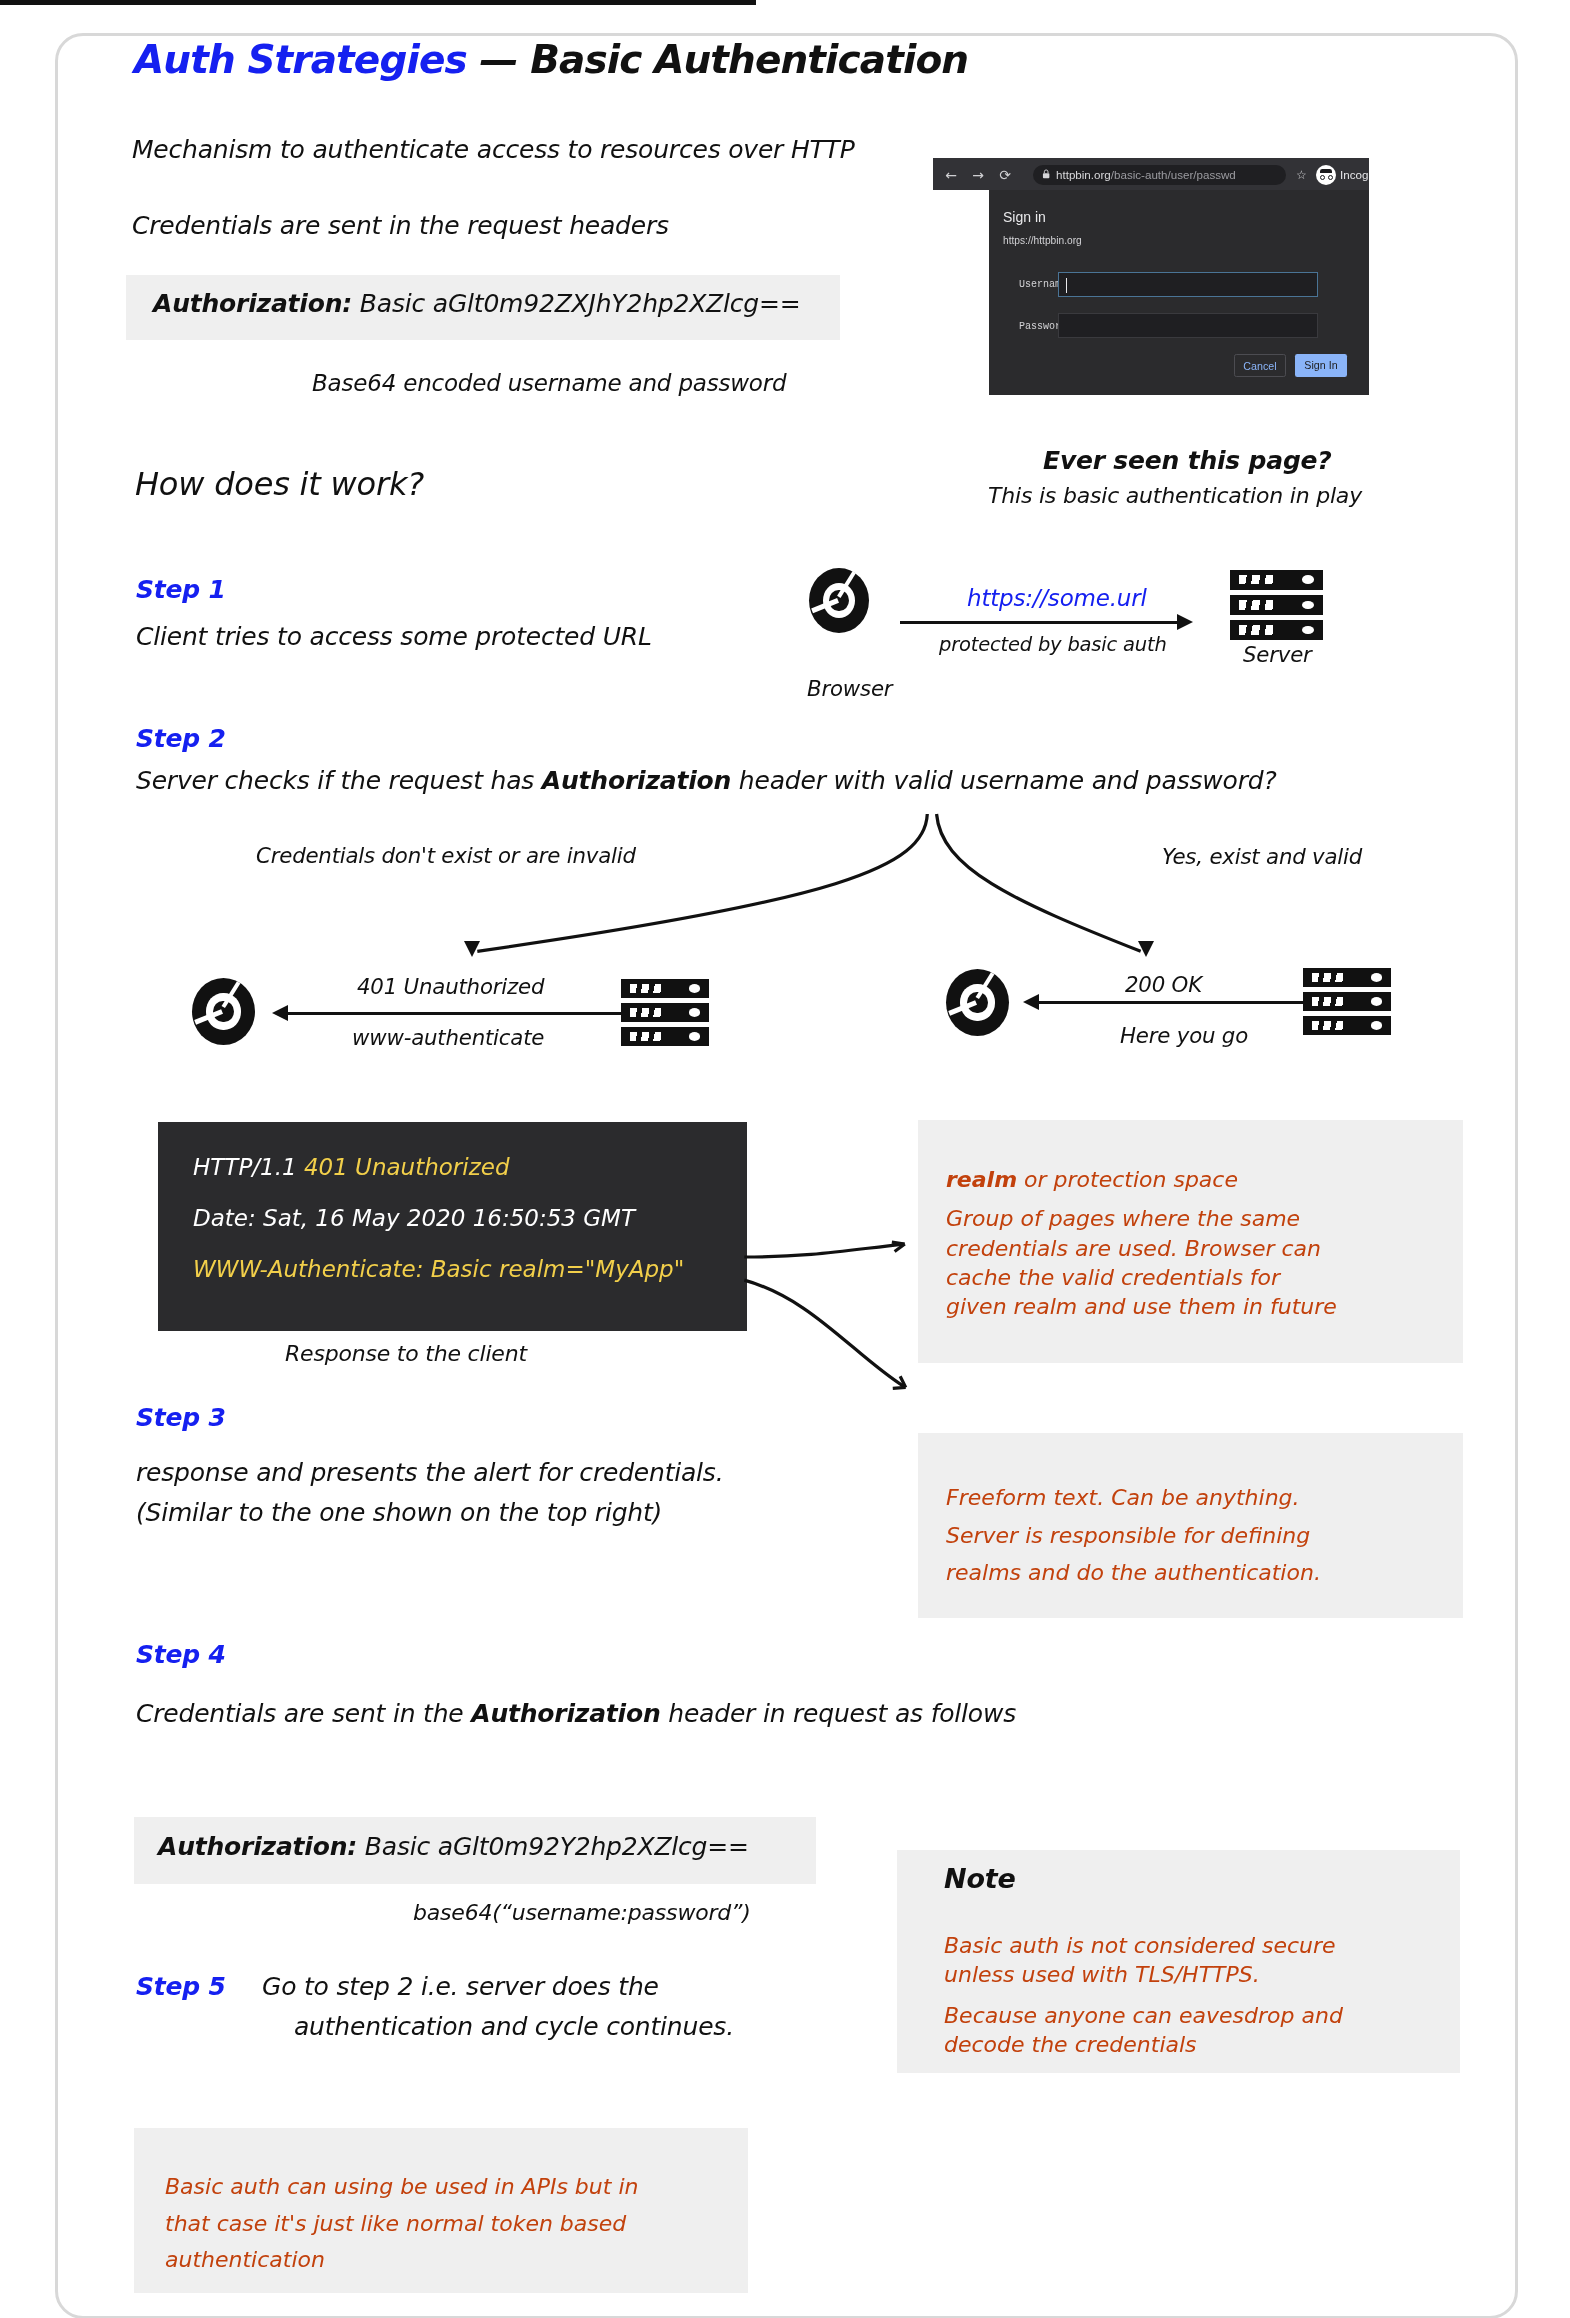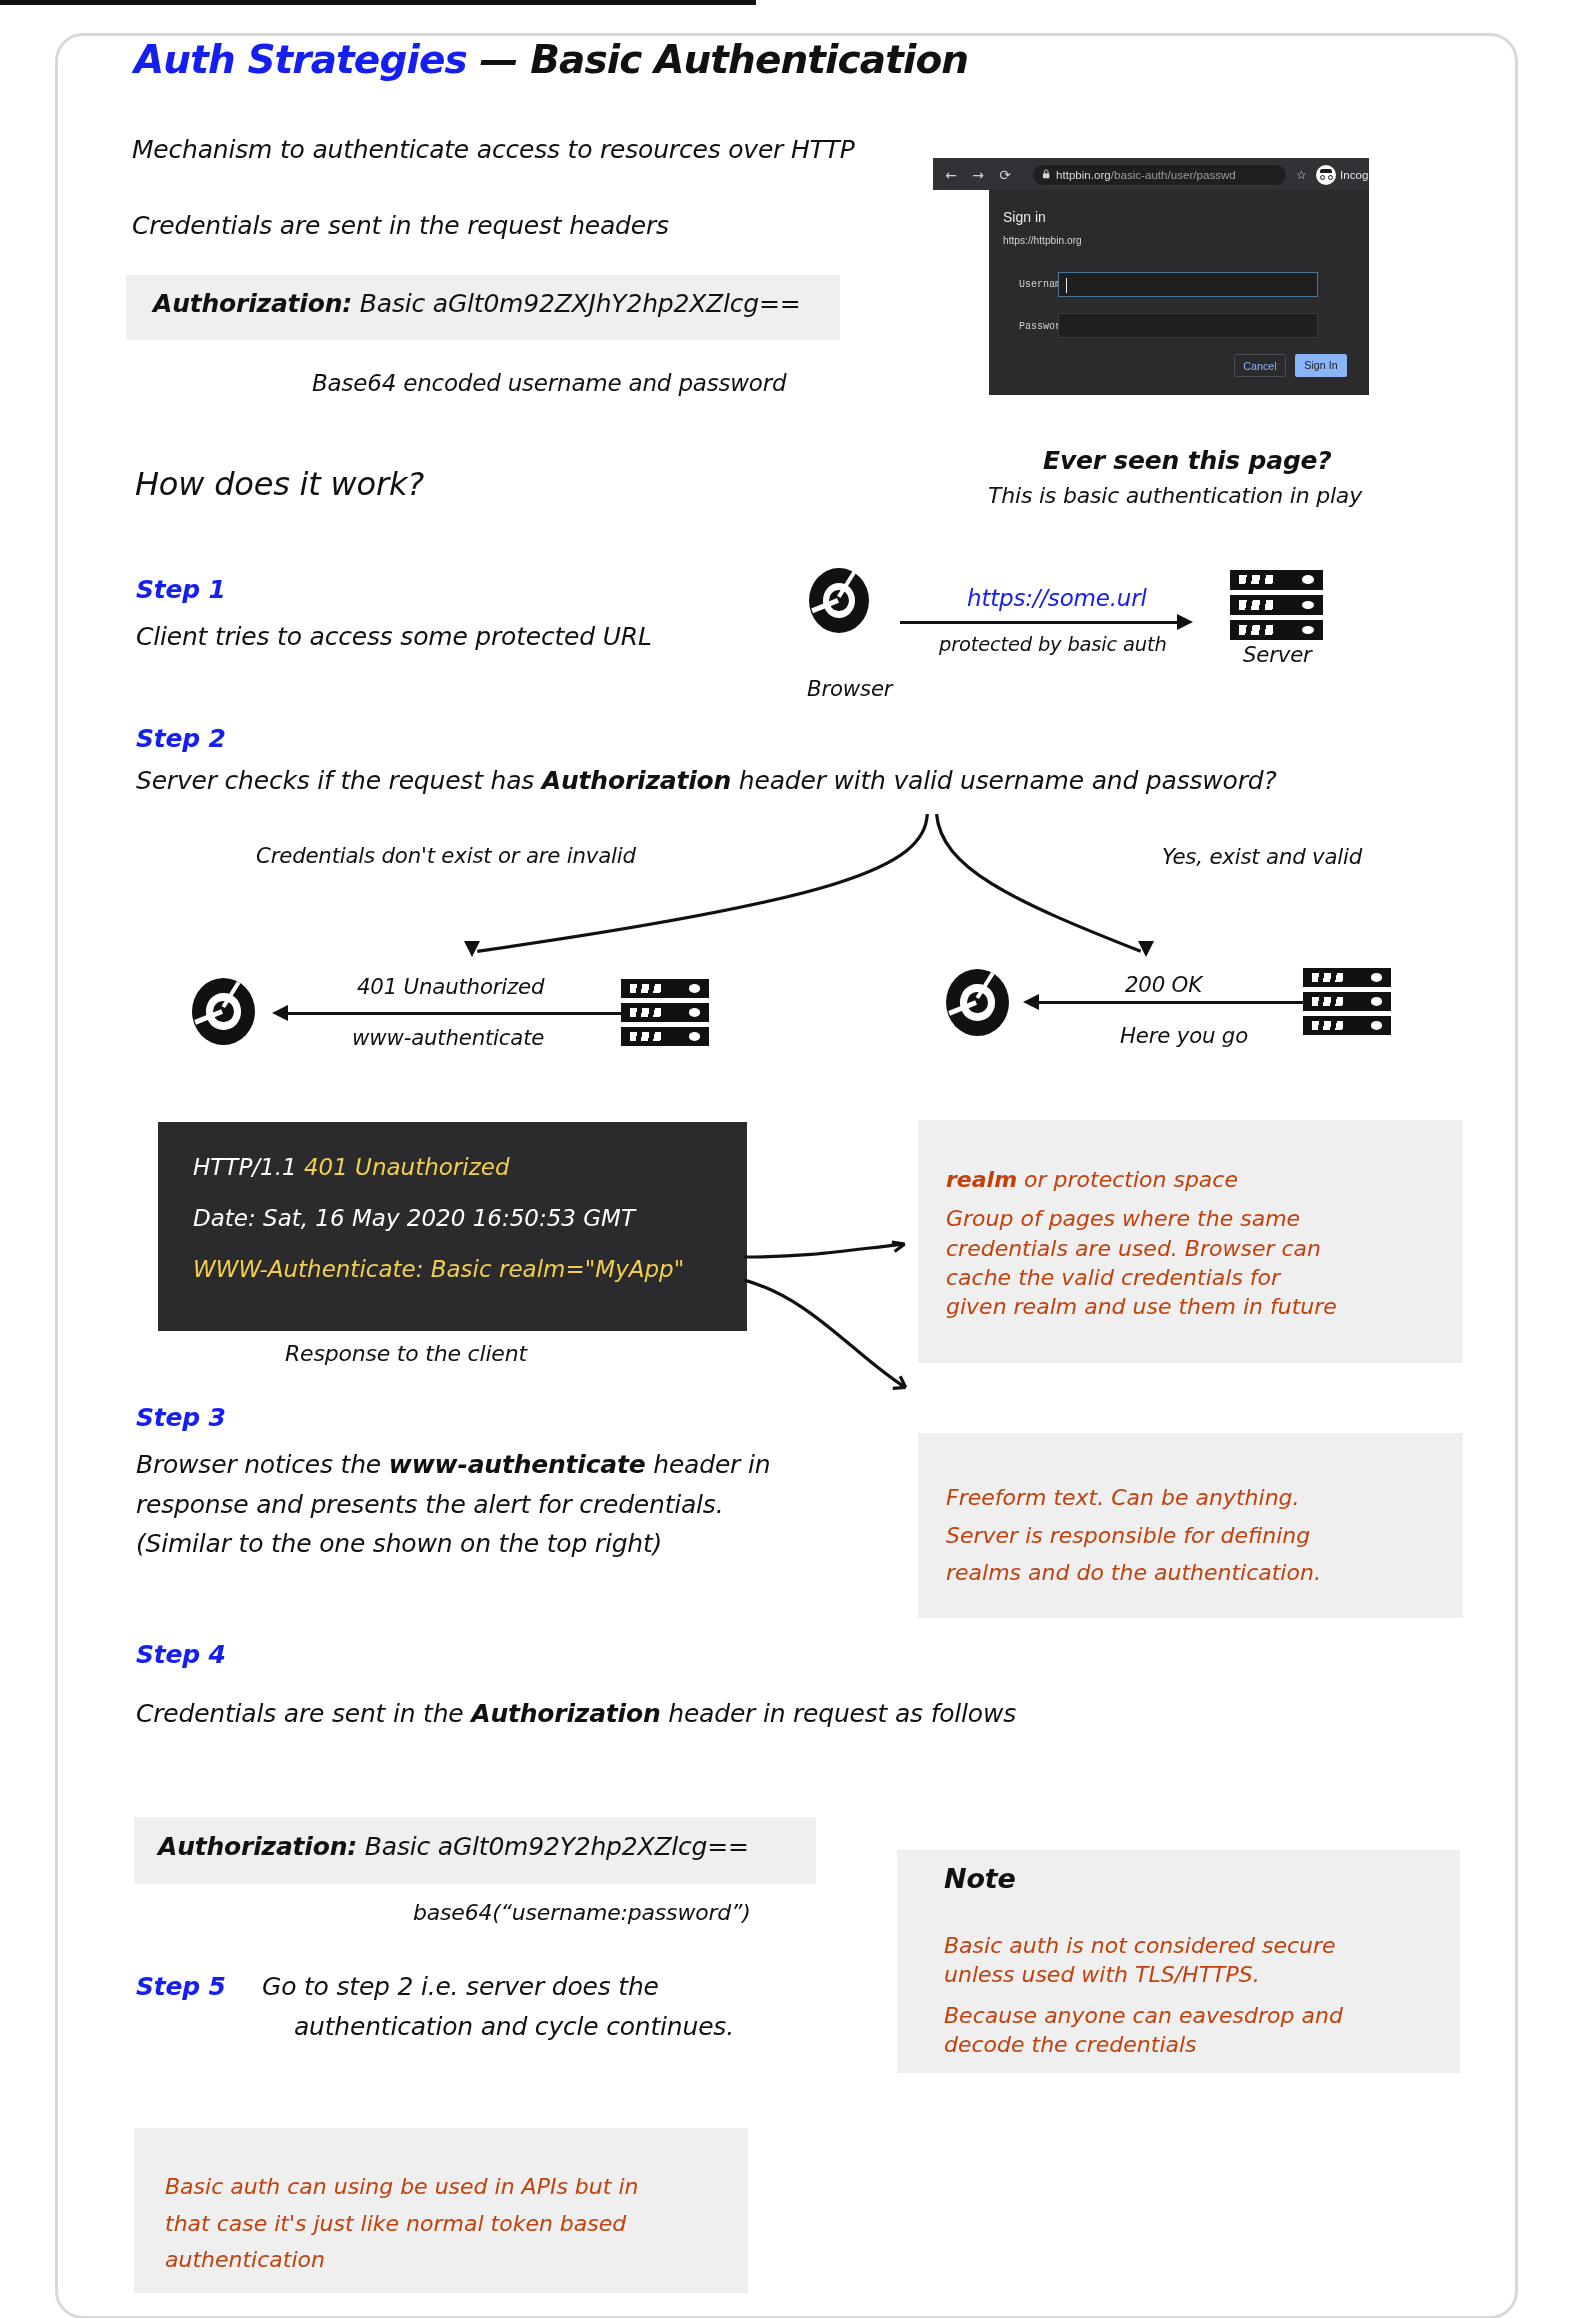--- a/index.html
+++ b/index.html
@@ -452,21 +452,21 @@
   <path d="M5,90 C150,90 230,75 350,62" stroke="#111" stroke-width="7" fill="none"></path>
   <path d="M352,62 l-28,-4 M352,62 l-22,16" stroke="#111" stroke-width="7" fill="none"></path>
   <path d="M5,140 C150,180 240,300 350,370" stroke="#111" stroke-width="7" fill="none"></path>
   <path d="M354,372 l-28,2 M354,372 l-12,-24" stroke="#111" stroke-width="7" fill="none"></path>
 </svg>
 
 <div id="realmbox"></div>
 <div class="boxtext" id="realmtxt"><div><span class="bold">realm</span><span> or protection space</span></div><div style="height:10.2px"></div><div>Group of pages where the same</div><div>credentials are used. Browser can</div><div>cache the valid credentials for</div><div>given realm and use them in future</div></div>
 
 <div class="t blue" id="step3label">Step 3</div>
-<div class="t" id="step3text"><div><span>Browser notices the </span><span class="bold">www-authenticate</span><span> header in</span></div><div style="height:8.3px"></div><div>response and presents the alert for credentials.</div><div style="height:8.3px"></div><div>(Similar to the one shown on the top right)</div></div>
+<div class="t" id="step3text"><div style="height:8.3px"></div><div>response and presents the alert for credentials.</div><div style="height:8.3px"></div><div>(Similar to the one shown on the top right)</div></div>
 
 <div id="freeformbox"></div>
 <div class="boxtext" id="freeformtxt"><div>Freeform text. Can be anything.</div><div style="height:8.3px"></div><div>Server is responsible for defining</div><div style="height:8.3px"></div><div>realms and do the authentication.</div></div>
 
 <div class="t blue" id="step4label">Step 4</div>
 <div class="t" id="step4text"><div style="height:10.2px"></div><div><span>Credentials are sent in the </span><span class="bold">Authorization</span><span> header in request as follows</span></div></div>
 
 <div class="codebox" id="codebox2"></div>
 <div class="t" id="code2txt"><span class="bold">Authorization:</span><span> Basic aGlt0m92Y2hp2XZlcg==</span></div>
 <div class="t" id="base64cap2">base64(“username:password”)</div>

